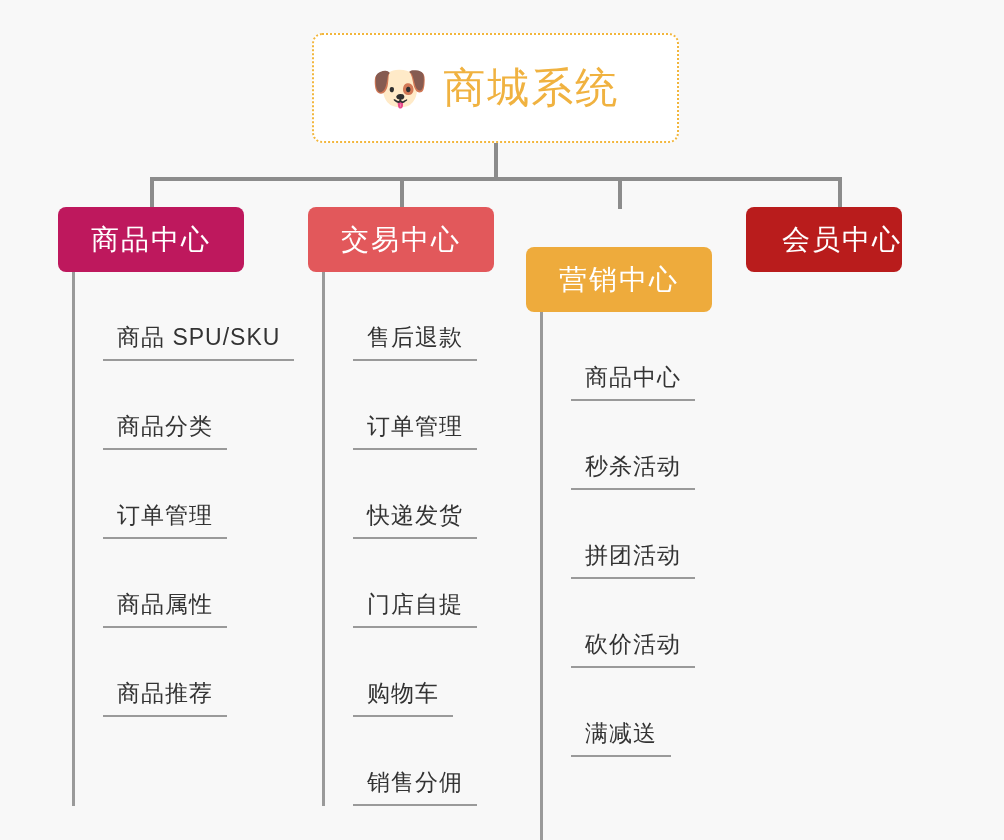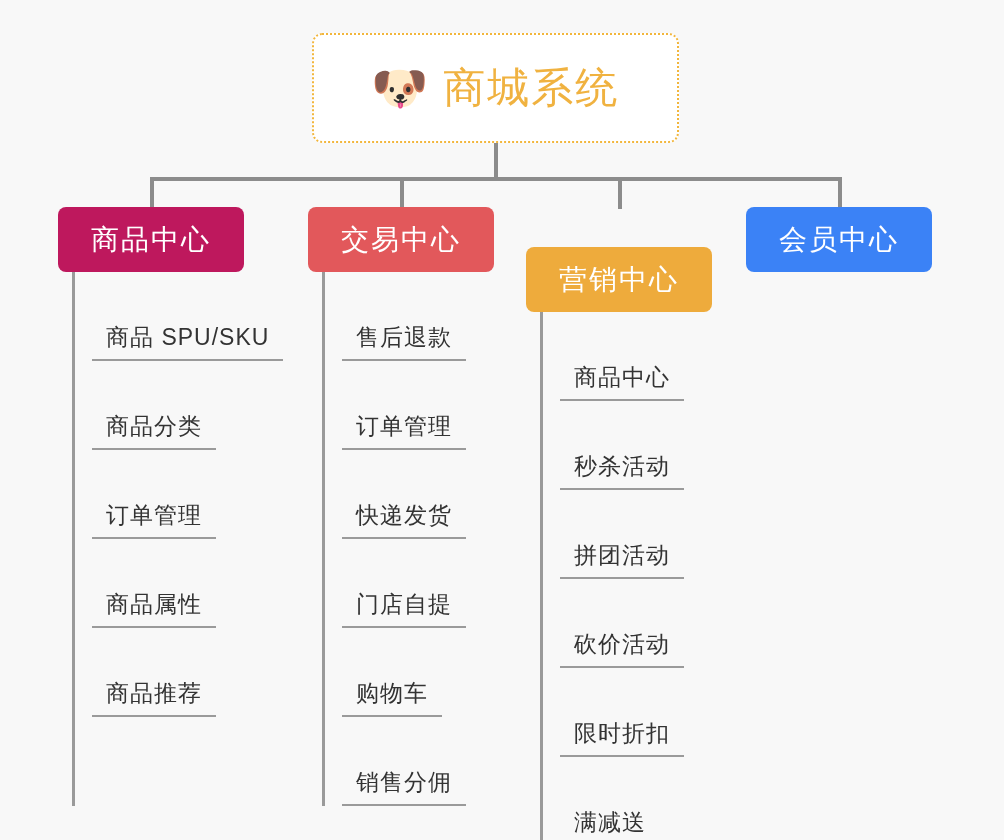--- a/index.html
+++ b/index.html
@@ -99,21 +99,21 @@
     left: 14px;
     top: 0;
     width: 3px;
     background: #9a9a9a;
   }
   .leaf {
     position: relative;
     height: 89px;
     display: flex;
     align-items: flex-end;
-    padding-left: 20px;
+    padding-left: 31px;
   }
   .leaf-label {
     position: relative;
     font-size: 23px;
     color: #333333;
     white-space: nowrap;
     padding: 0 14px 6px 14px;
     border-bottom: 2px solid #9a9a9a;
     letter-spacing: 1px;
   }
@@ -198,27 +198,24 @@
       <div class="leaf">
           <span class="leaf-label">秒杀活动</span>
         </div>
       <div class="leaf">
           <span class="leaf-label">拼团活动</span>
         </div>
       <div class="leaf">
           <span class="leaf-label">砍价活动</span>
         </div>
       <div class="leaf">
-          <span class="leaf-label">限时折扣</span>
-        </div>
-      <div class="leaf">
           <span class="leaf-label">满减送</span>
         </div>
     </div>
   </div>
 
   <div class="branch" style="left:746px;width:230px;">
-    <div class="branch-header" style="width:186px;background:#3b82f6;">
+    <div class="branch-header" style="width:156px;background:#b91c1c;justify-content:flex-end;">
       <span>会员中心</span>
     </div>
   </div>
 
 </div>
 
 </body></html>

